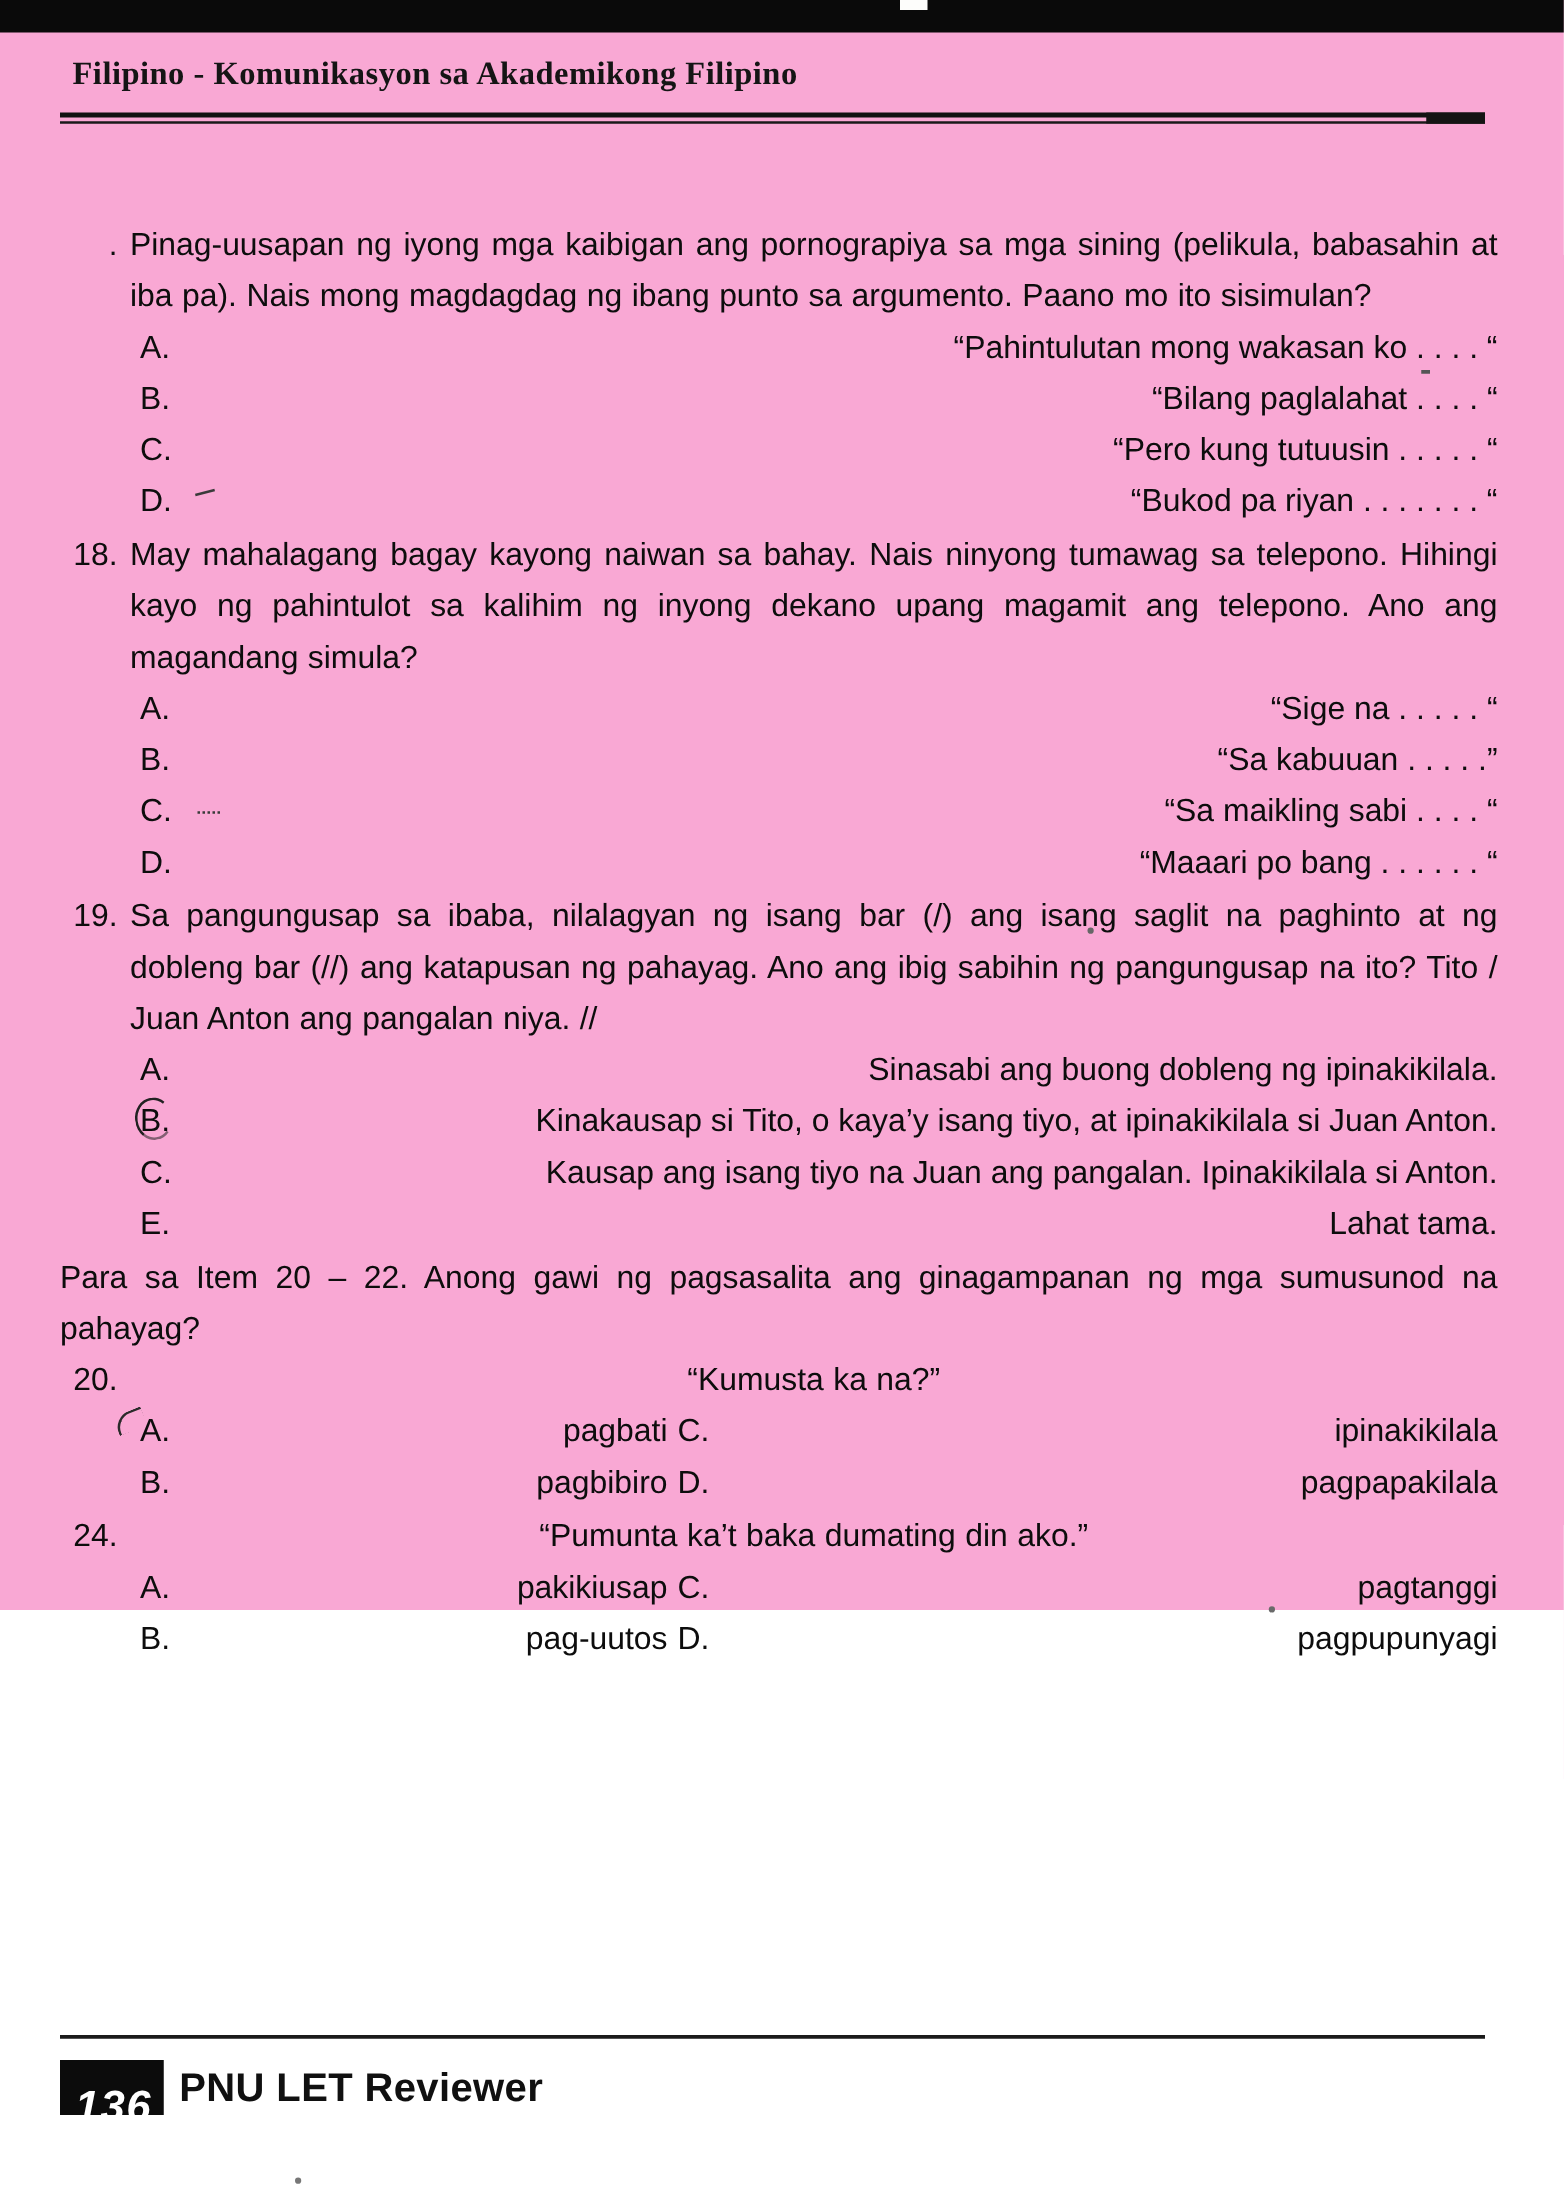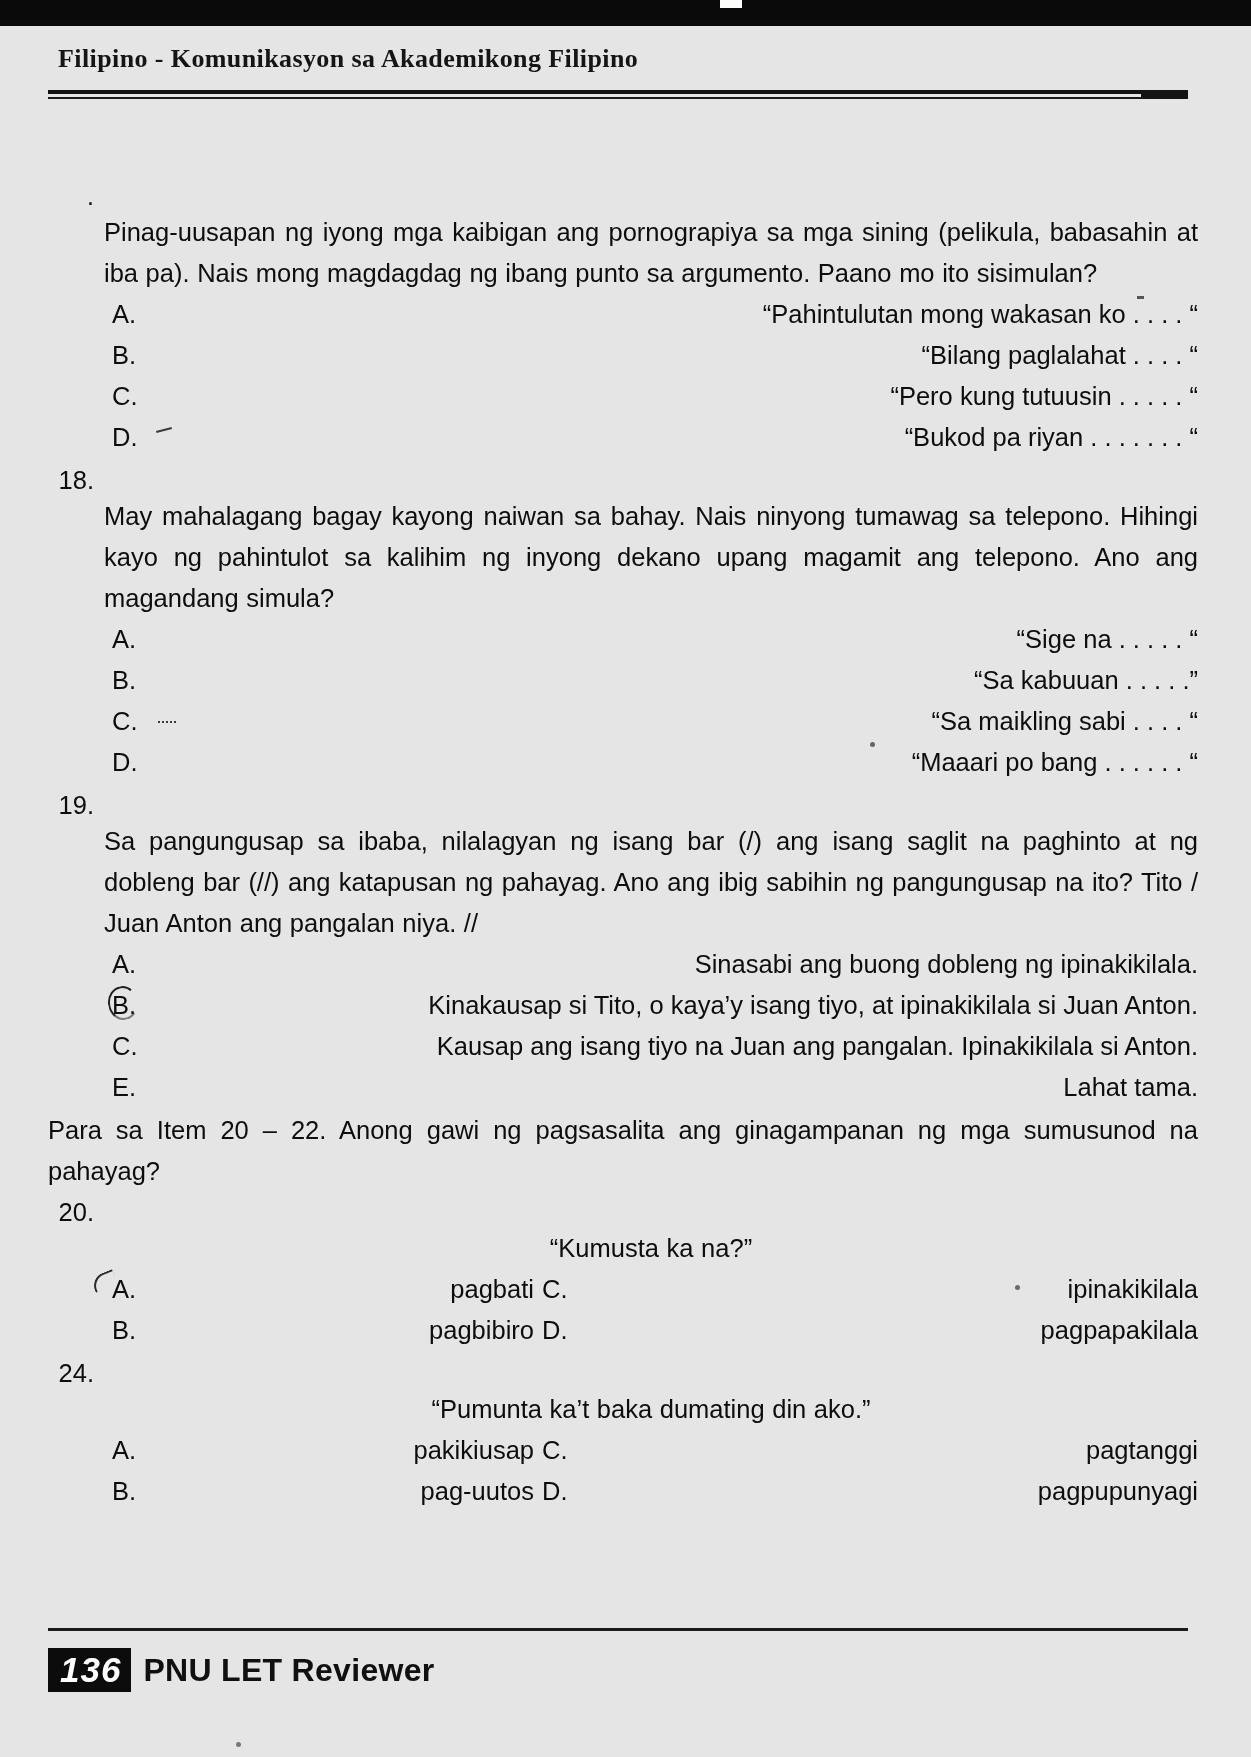--- a/index.html
+++ b/index.html
@@ -11,22 +11,22 @@
     width: 1251px;
     height: 1757px;
     font-family: "Liberation Sans", sans-serif;
     color: #0d0d0d;
     position: relative;
     overflow: hidden;
   }
   .page {
     position: relative;
     width: 1251px;
-    height: 1757px;
-    background: #e5e5e5;
+    height: 1288px;
+    background: #f9a8d4;
   }
   
   .top-band {
     position: absolute;
     top: 0;
     left: 0;
     width: 1251px;
     height: 26px;
     background: #0a0a0a;
   }
@@ -112,21 +112,20 @@
     white-space: nowrap;
   }
   .q-num.dot {
     font-size: 25px;
   }
   .q-text {
     flex: 1;
     text-align: justify;
     text-justify: inter-word;
     word-spacing: 0.5px;
-    margin-top: 36px;
   }
   .q-text.nojust {
     text-align: center;
   }
 
   .options {
     margin-left: 56px;
   }
   .opt-row {
     display: flex;
@@ -244,21 +243,21 @@
     align-items: stretch;
     height: 44px;
   }
   .page-num {
     background: #0c0c0c;
     color: #ffffff;
     font-family: "Liberation Sans", sans-serif;
     font-weight: bold;
     font-size: 35px;
     line-height: 44px;
-    padding: 0 10px 0 12px;
+    padding: 16px 10px 0 12px;
     letter-spacing: 1px;
     font-style: italic;
   }
   .footer-label {
     font-family: "Liberation Sans", sans-serif;
     font-weight: bold;
     font-size: 32px;
     line-height: 44px;
     padding-left: 12px;
     color: #101010;

